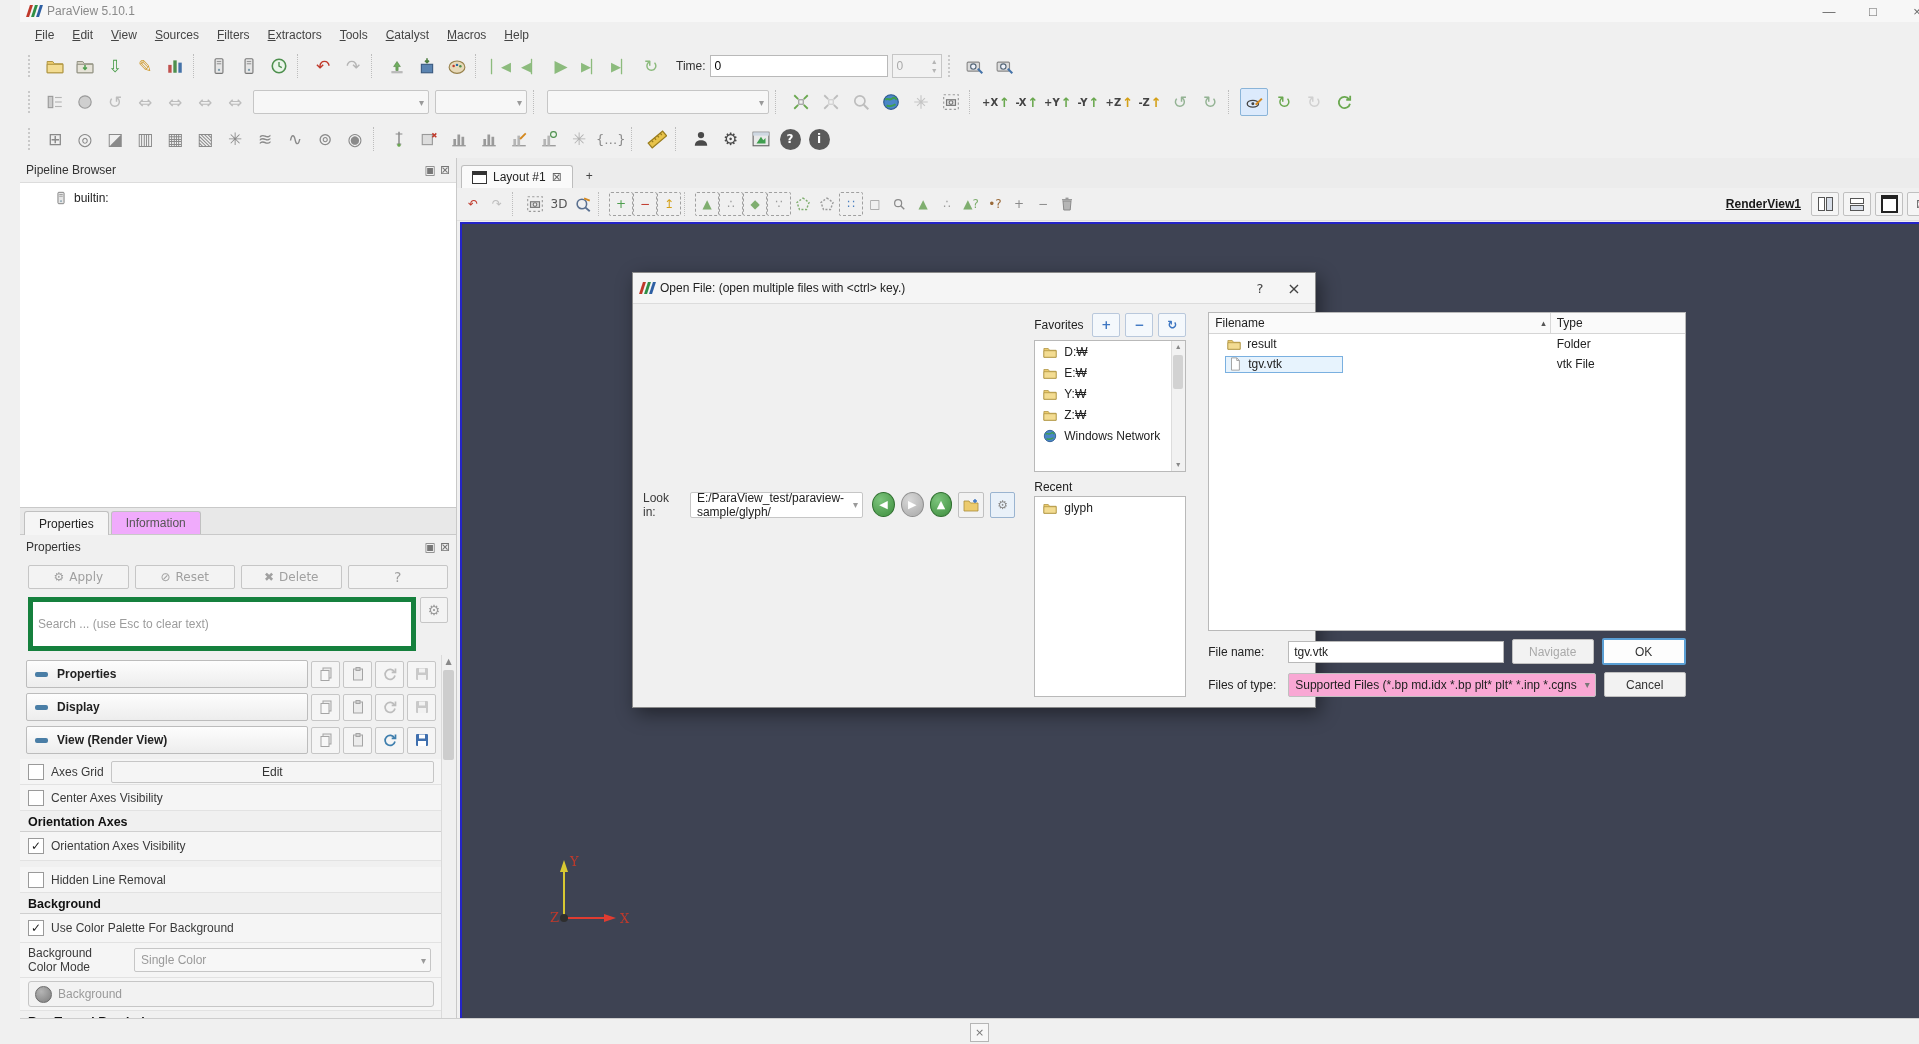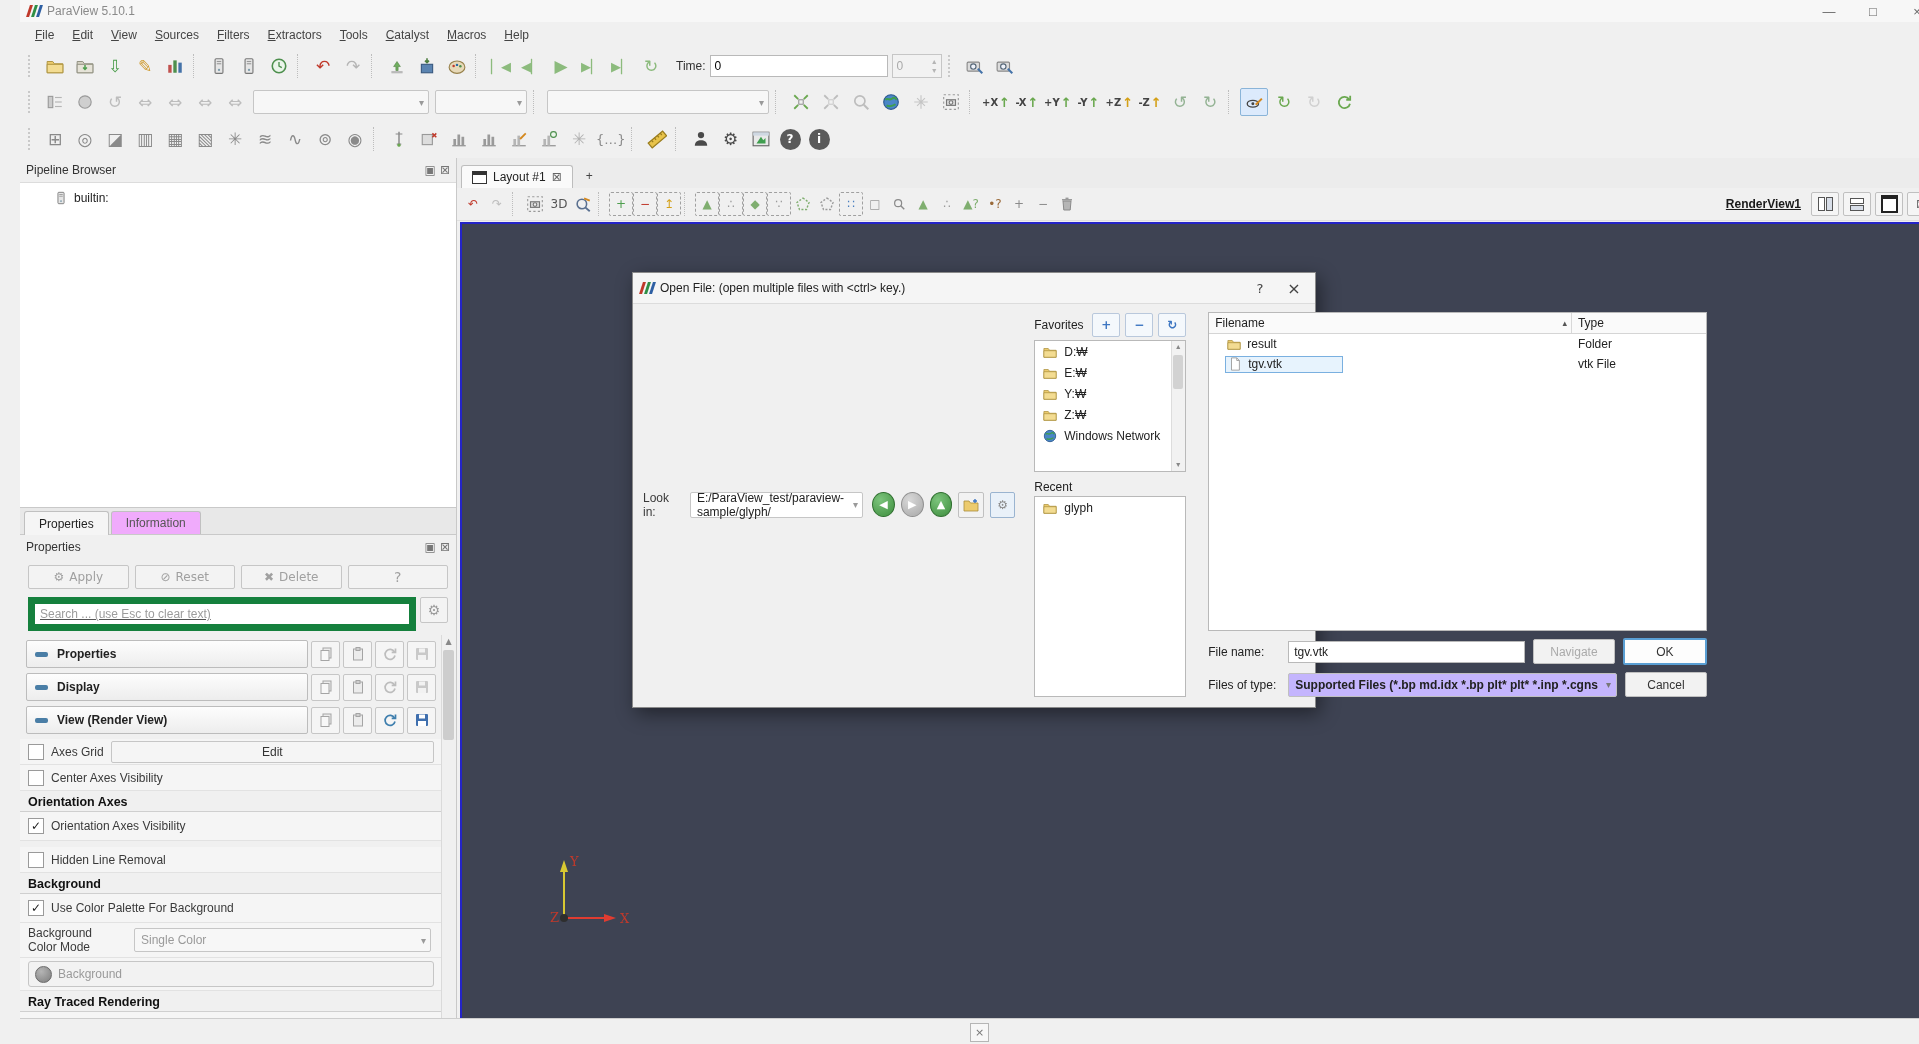--- a/index.html
+++ b/index.html
@@ -52,21 +52,21 @@
   .tree-item{display:flex;align-items:center;padding:2px 4px 2px 34px;color:#222;}
   .tree-item svg{margin-right:6px;}
   
   #panel-tabs{height:26px;display:flex;align-items:flex-end;background:#e8e8e8;border-bottom:1px solid #c9c9c9;padding-left:4px;}
   .tab{padding:4px 14px;border:1px solid #c0c0c0;border-bottom:none;border-radius:3px 3px 0 0;background:#f0abfc;color:#555;margin-right:2px;}
   .tab.active{background:#f5f5f5;color:#222;position:relative;top:1px;padding-top:5px;}
   
   .btnrow{display:flex;gap:6px;padding:6px 8px 4px 8px;}
   .pbtn{flex:1;height:22px;border:1px solid #c6c6c6;border-radius:2px;background:#f3f3f3;color:#a0a0a0;display:flex;align-items:center;justify-content:center;gap:5px;font-family:"DejaVu Sans",sans-serif;}
   .searchrow{display:flex;gap:4px;padding:4px 8px;}
-  .searchrow input{flex:1;height:20px;border:7px solid #15803d;background:#fff;font:inherit;padding:0 5px;color:#555;text-decoration:underline;}
+  .searchrow input{flex:1;height:20px;border:5px solid #15803d;background:#fff;font:inherit;padding:12px 5px;color:#555;}
   .searchrow input::placeholder{color:#9c9c9c;}
   .gearbtn{width:26px;height:24px;border:1px solid #c6c6c6;border-radius:2px;background:#f3f3f3;color:#9a9a9a;display:flex;align-items:center;justify-content:center;font-family:"DejaVu Sans",sans-serif;font-size:14px;}
   #props-scroll{position:relative;height:404px;overflow:hidden;padding-right:14px;}
   .sec-row{display:flex;align-items:center;gap:3px;margin:5px 6px 0 6px;}
   .sec-bar{flex:1;height:26px;border:1px solid #bcbcbc;border-radius:2px;background:linear-gradient(#fdfdfd,#ededed);display:flex;align-items:center;padding:0 8px;font-weight:bold;color:#222;}
   .sec-bar .dash{width:13px;height:5px;border-radius:2px;background:#4a7ea6;margin-right:9px;}
   .mini{width:27px;height:25px;border:1px solid #c6c6c6;border-radius:2px;background:#f5f5f5;display:inline-flex;align-items:center;justify-content:center;}
   .prow{display:flex;align-items:center;min-height:23px;padding:1px 8px;border-bottom:1px solid #e2e2e2;background:#f5f5f5;gap:7px;}
   .phead{font-weight:bold;color:#111;padding:4px 8px 2px 8px;border-bottom:1px solid #cfcfcf;background:#f0f0f0;font-size:12.5px;}
   .cb{width:14px;height:14px;border:1px solid #9a9a9a;background:#fff;display:inline-flex;align-items:center;justify-content:center;font-size:12px;color:#1a1a1a;font-family:"DejaVu Sans",sans-serif;flex:none;}
@@ -130,21 +130,21 @@
   .frow .c1{flex:1;display:flex;align-items:center;gap:6px;padding-left:18px;}
   .frow .c2{width:128px;padding-left:6px;}
   .frow .namebox{display:flex;align-items:center;gap:6px;}
   .frow.sel .namebox{background:#e7f3fd;border:1px solid #7ab0e0;padding:0 60px 1px 2px;margin-left:-2px;}
   .formrow{display:flex;align-items:center;gap:8px;}
   .formrow .flabel{width:72px;color:#222;}
   .formrow input{flex:1;height:20px;border:1px solid #b9b9b9;background:#fff;font:inherit;padding:0 5px;color:#222;}
   .dbtn{width:80px;height:23px;border:1px solid #c0c0c0;border-radius:2px;background:#f2f2f2;display:flex;align-items:center;justify-content:center;color:#333;}
   .dbtn.dis{color:#aaa;}
   .dbtn.def{border:2px solid #5a9fd4;width:80px;background:#fdfdfd;}
-  .typecombo{flex:1;height:22px;border:1px solid #c0c0c0;border-radius:2px;background:#c4b5fd;color:#222;display:flex;align-items:center;padding:0 18px 0 6px;position:relative;overflow:hidden;white-space:nowrap;font-weight:bold;}
+  .typecombo{flex:1;height:22px;border:1px solid #c0c0c0;border-radius:2px;background:#f9a8d4;color:#222;display:flex;align-items:center;padding:0 18px 0 6px;position:relative;overflow:hidden;white-space:nowrap;}
   .typecombo::after{content:"▾";position:absolute;right:5px;color:#777;font-size:10px;}
   svg{display:block;}
 </style>
 </head>
 <body>
 
 <div class="abs" id="titlebar">
   <span class="pvlogo">
       <i></i>
       <i></i>

